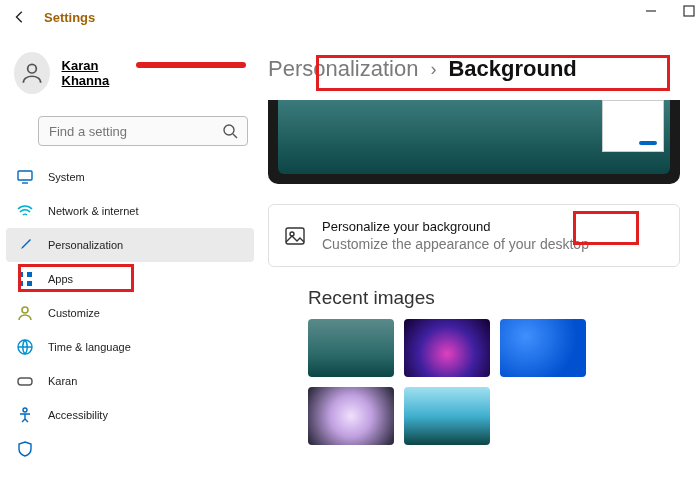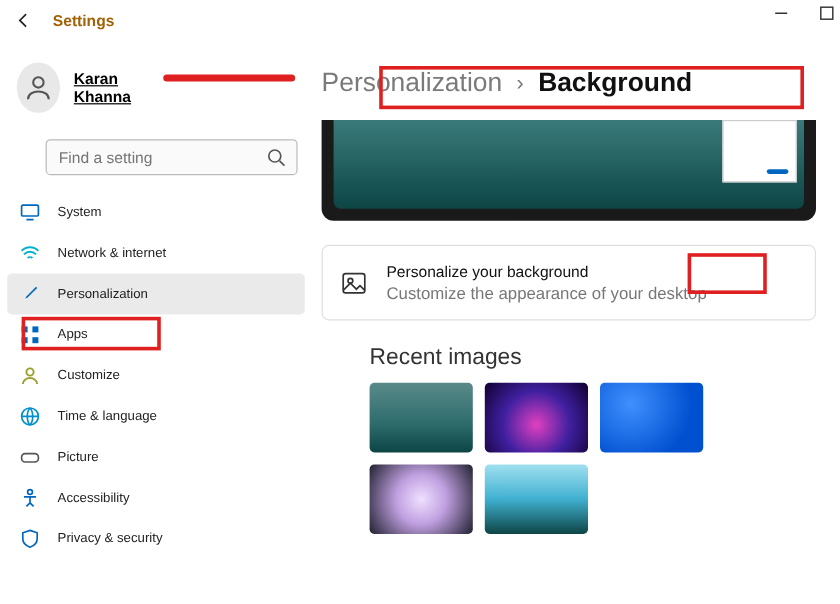--- a/index.html
+++ b/index.html
@@ -161,38 +161,37 @@
           </svg>
         </span>
       <span>Time &amp; language</span>
     </div>
     <div class="nav-item">
       <span class="nicon">
           <svg viewBox="0 0 18 18">
             <rect x="2" y="6" width="14" height="7" rx="3" fill="none" stroke="#555" stroke-width="1.4"></rect>
           </svg>
         </span>
-      <span>Picture</span>
+      <span>Karan</span>
     </div>
     <div class="nav-item">
       <span class="nicon">
           <svg viewBox="0 0 18 18" fill="none" stroke="#0067c0" stroke-width="1.4">
             <circle cx="9" cy="4" r="2"></circle>
             <path d="M4 8h10M9 8v5l-3 3M9 13l3 3"></path>
           </svg>
         </span>
       <span>Accessibility</span>
     </div>
     <div class="nav-item">
       <span class="nicon">
           <svg viewBox="0 0 18 18">
             <path d="M9 2l6 2v5c0 4-3 6-6 7-3-1-6-3-6-7V4z" fill="none" stroke="#0067c0" stroke-width="1.4"></path>
           </svg>
         </span>
-      <span>Privacy &amp; security</span>
     </div>
   </div>
 
   <div class="content">
     <div class="crumbs">
       <span class="crumb-parent">Personalization</span>
       <span class="crumb-sep">›</span>
       <span class="crumb-current">Background</span>
     </div>
 

